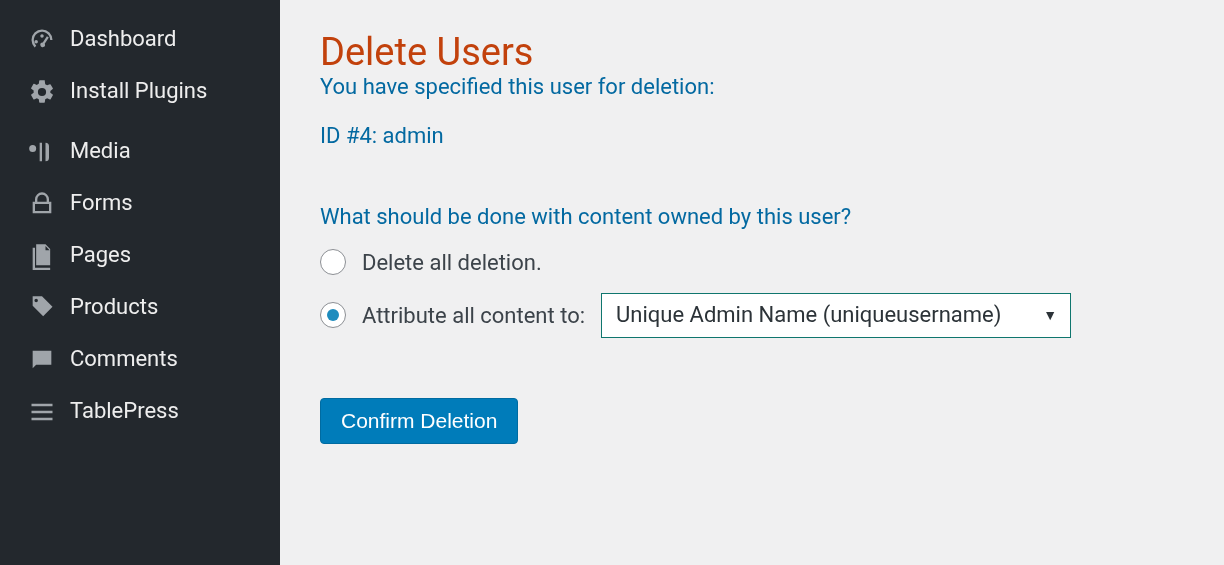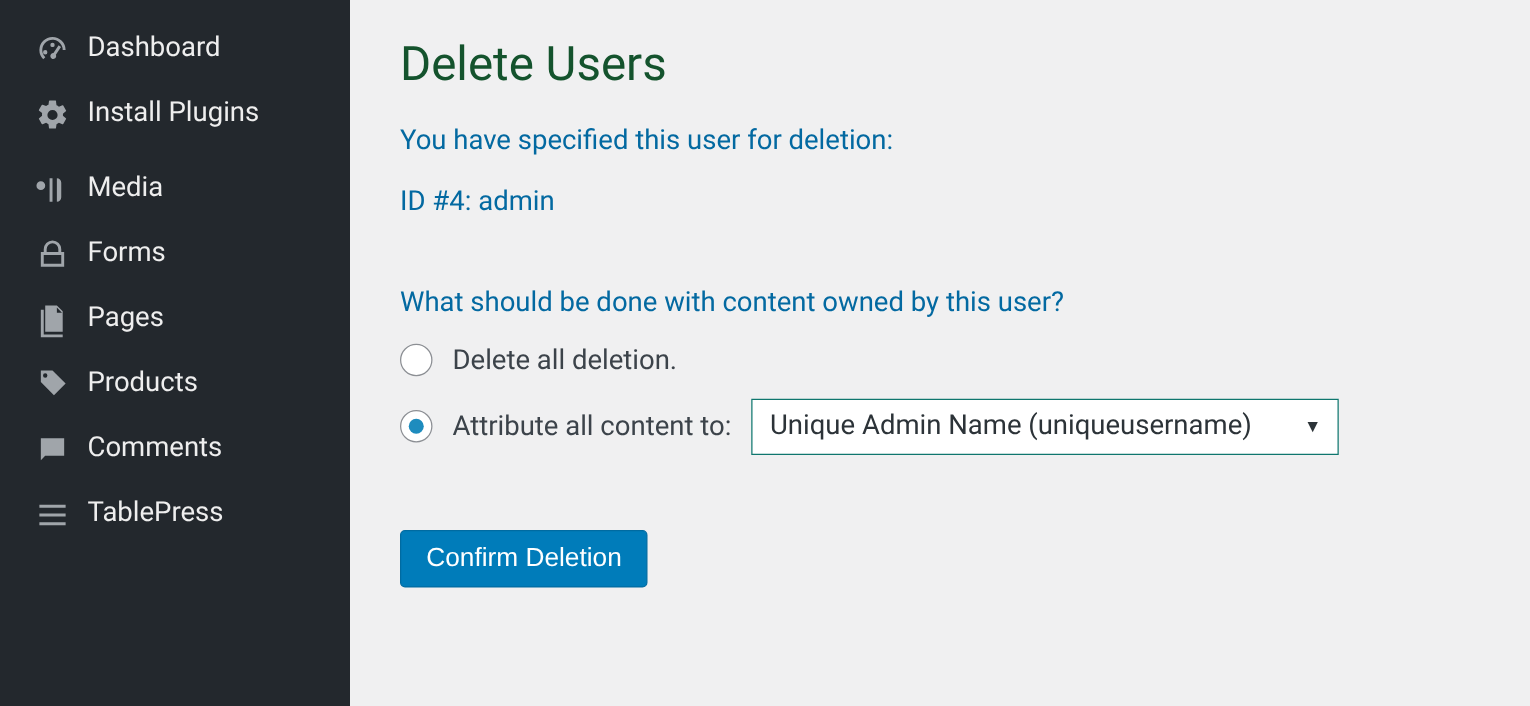--- a/index.html
+++ b/index.html
@@ -40,22 +40,21 @@
   .menu-icon svg { width: 28px; height: 28px; fill: #a0a5aa; }
   .menu-group-break { height: 8px; }
   
   .content {
     flex: 1;
     padding: 30px 40px;
   }
   h1.page-title {
     font-size: 38px;
     font-weight: 400;
-    color: #14532d;
-    margin-bottom: 26px;
+    color: #c2410c;
   }
   .intro, .user-line, .question {
     font-size: 22px;
     color: #0369a1;
     margin-bottom: 24px;
   }
   .user-line { margin-bottom: 56px; }
   .question { margin-bottom: 20px; }
   .options { margin-bottom: 60px; }
   .option-row {

